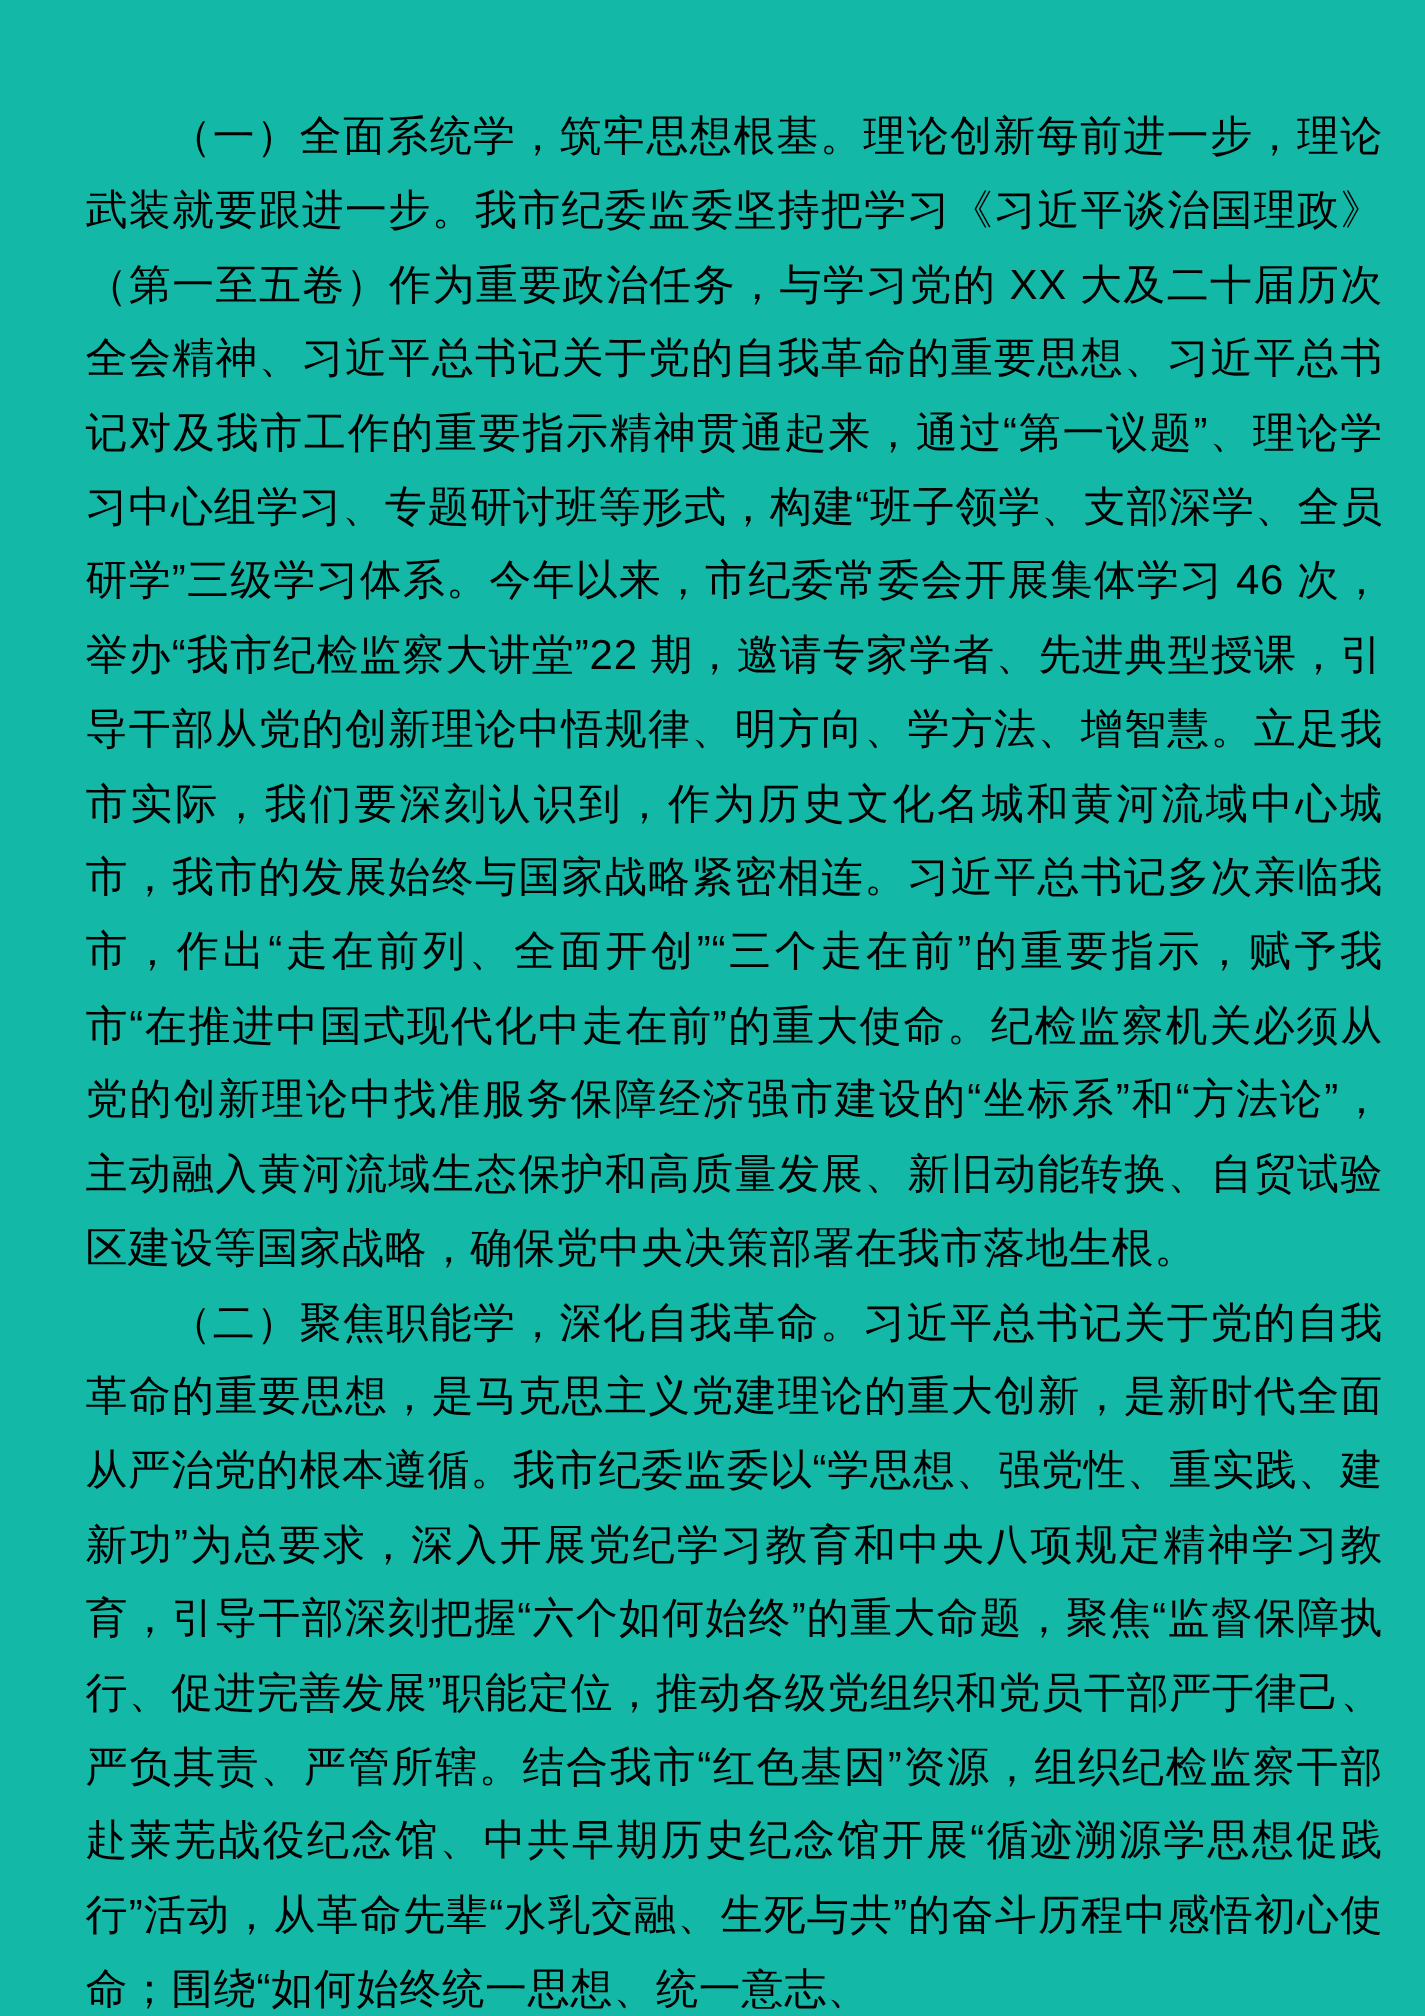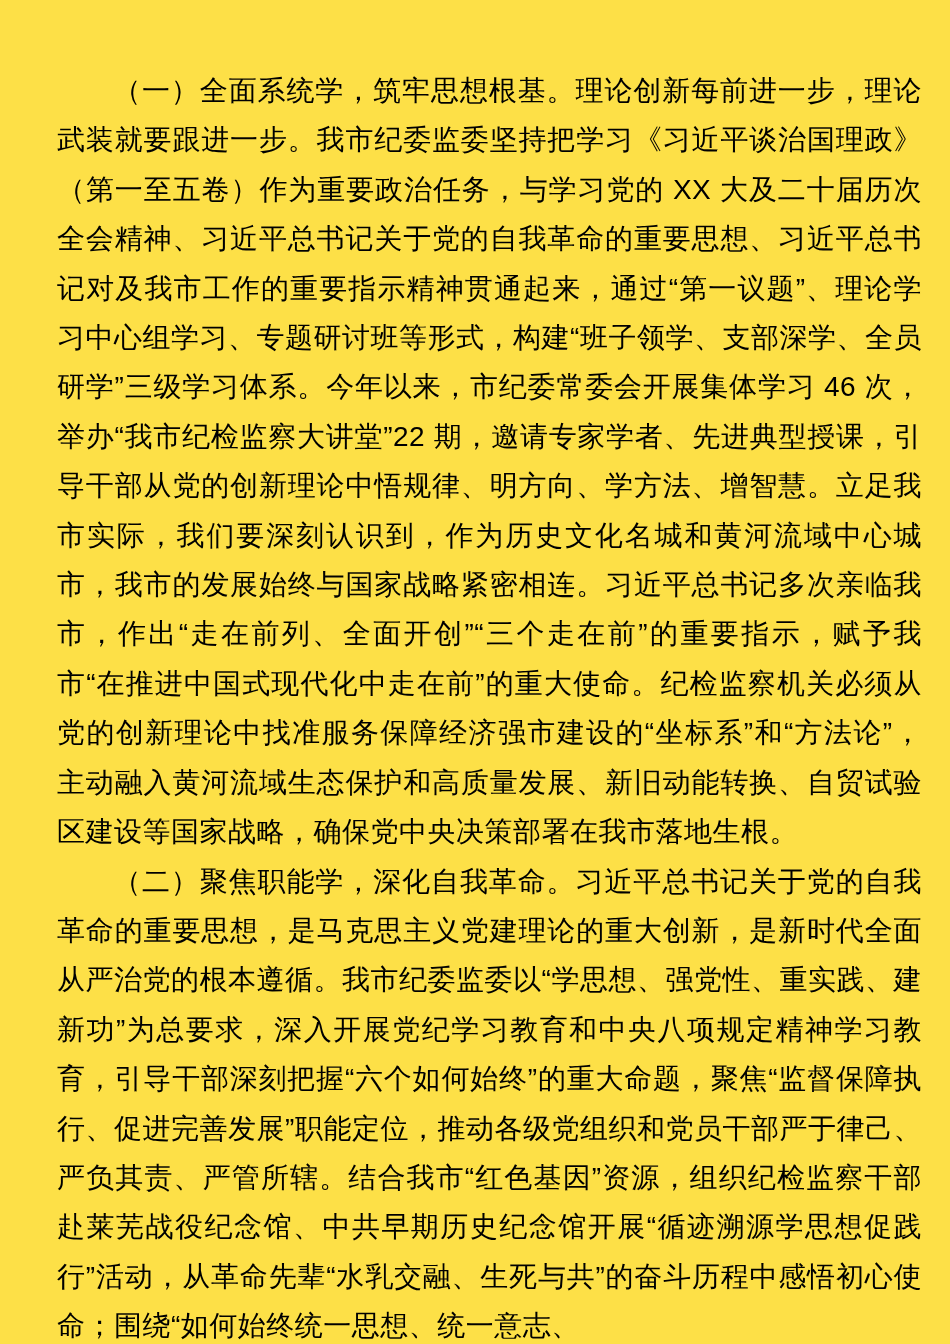--- a/index.html
+++ b/index.html
@@ -5,21 +5,21 @@
   html, body {
     margin: 0;
     padding: 0;
     background: #ffffff;
   }
   .page {
     position: relative;
     width: 950px;
     height: 1344px;
     box-sizing: border-box;
-    background: #fde047;
+    background: #14b8a6;
     padding: 66px 28px 0 57px;
     overflow: hidden;
     font-family: "Liberation Sans", "DejaVu Sans", sans-serif;
     color: #000000;
   }
   .para {
     margin: 0;
     font-size: 28px;
     line-height: 49.4px;
     letter-spacing: 0.5px;

